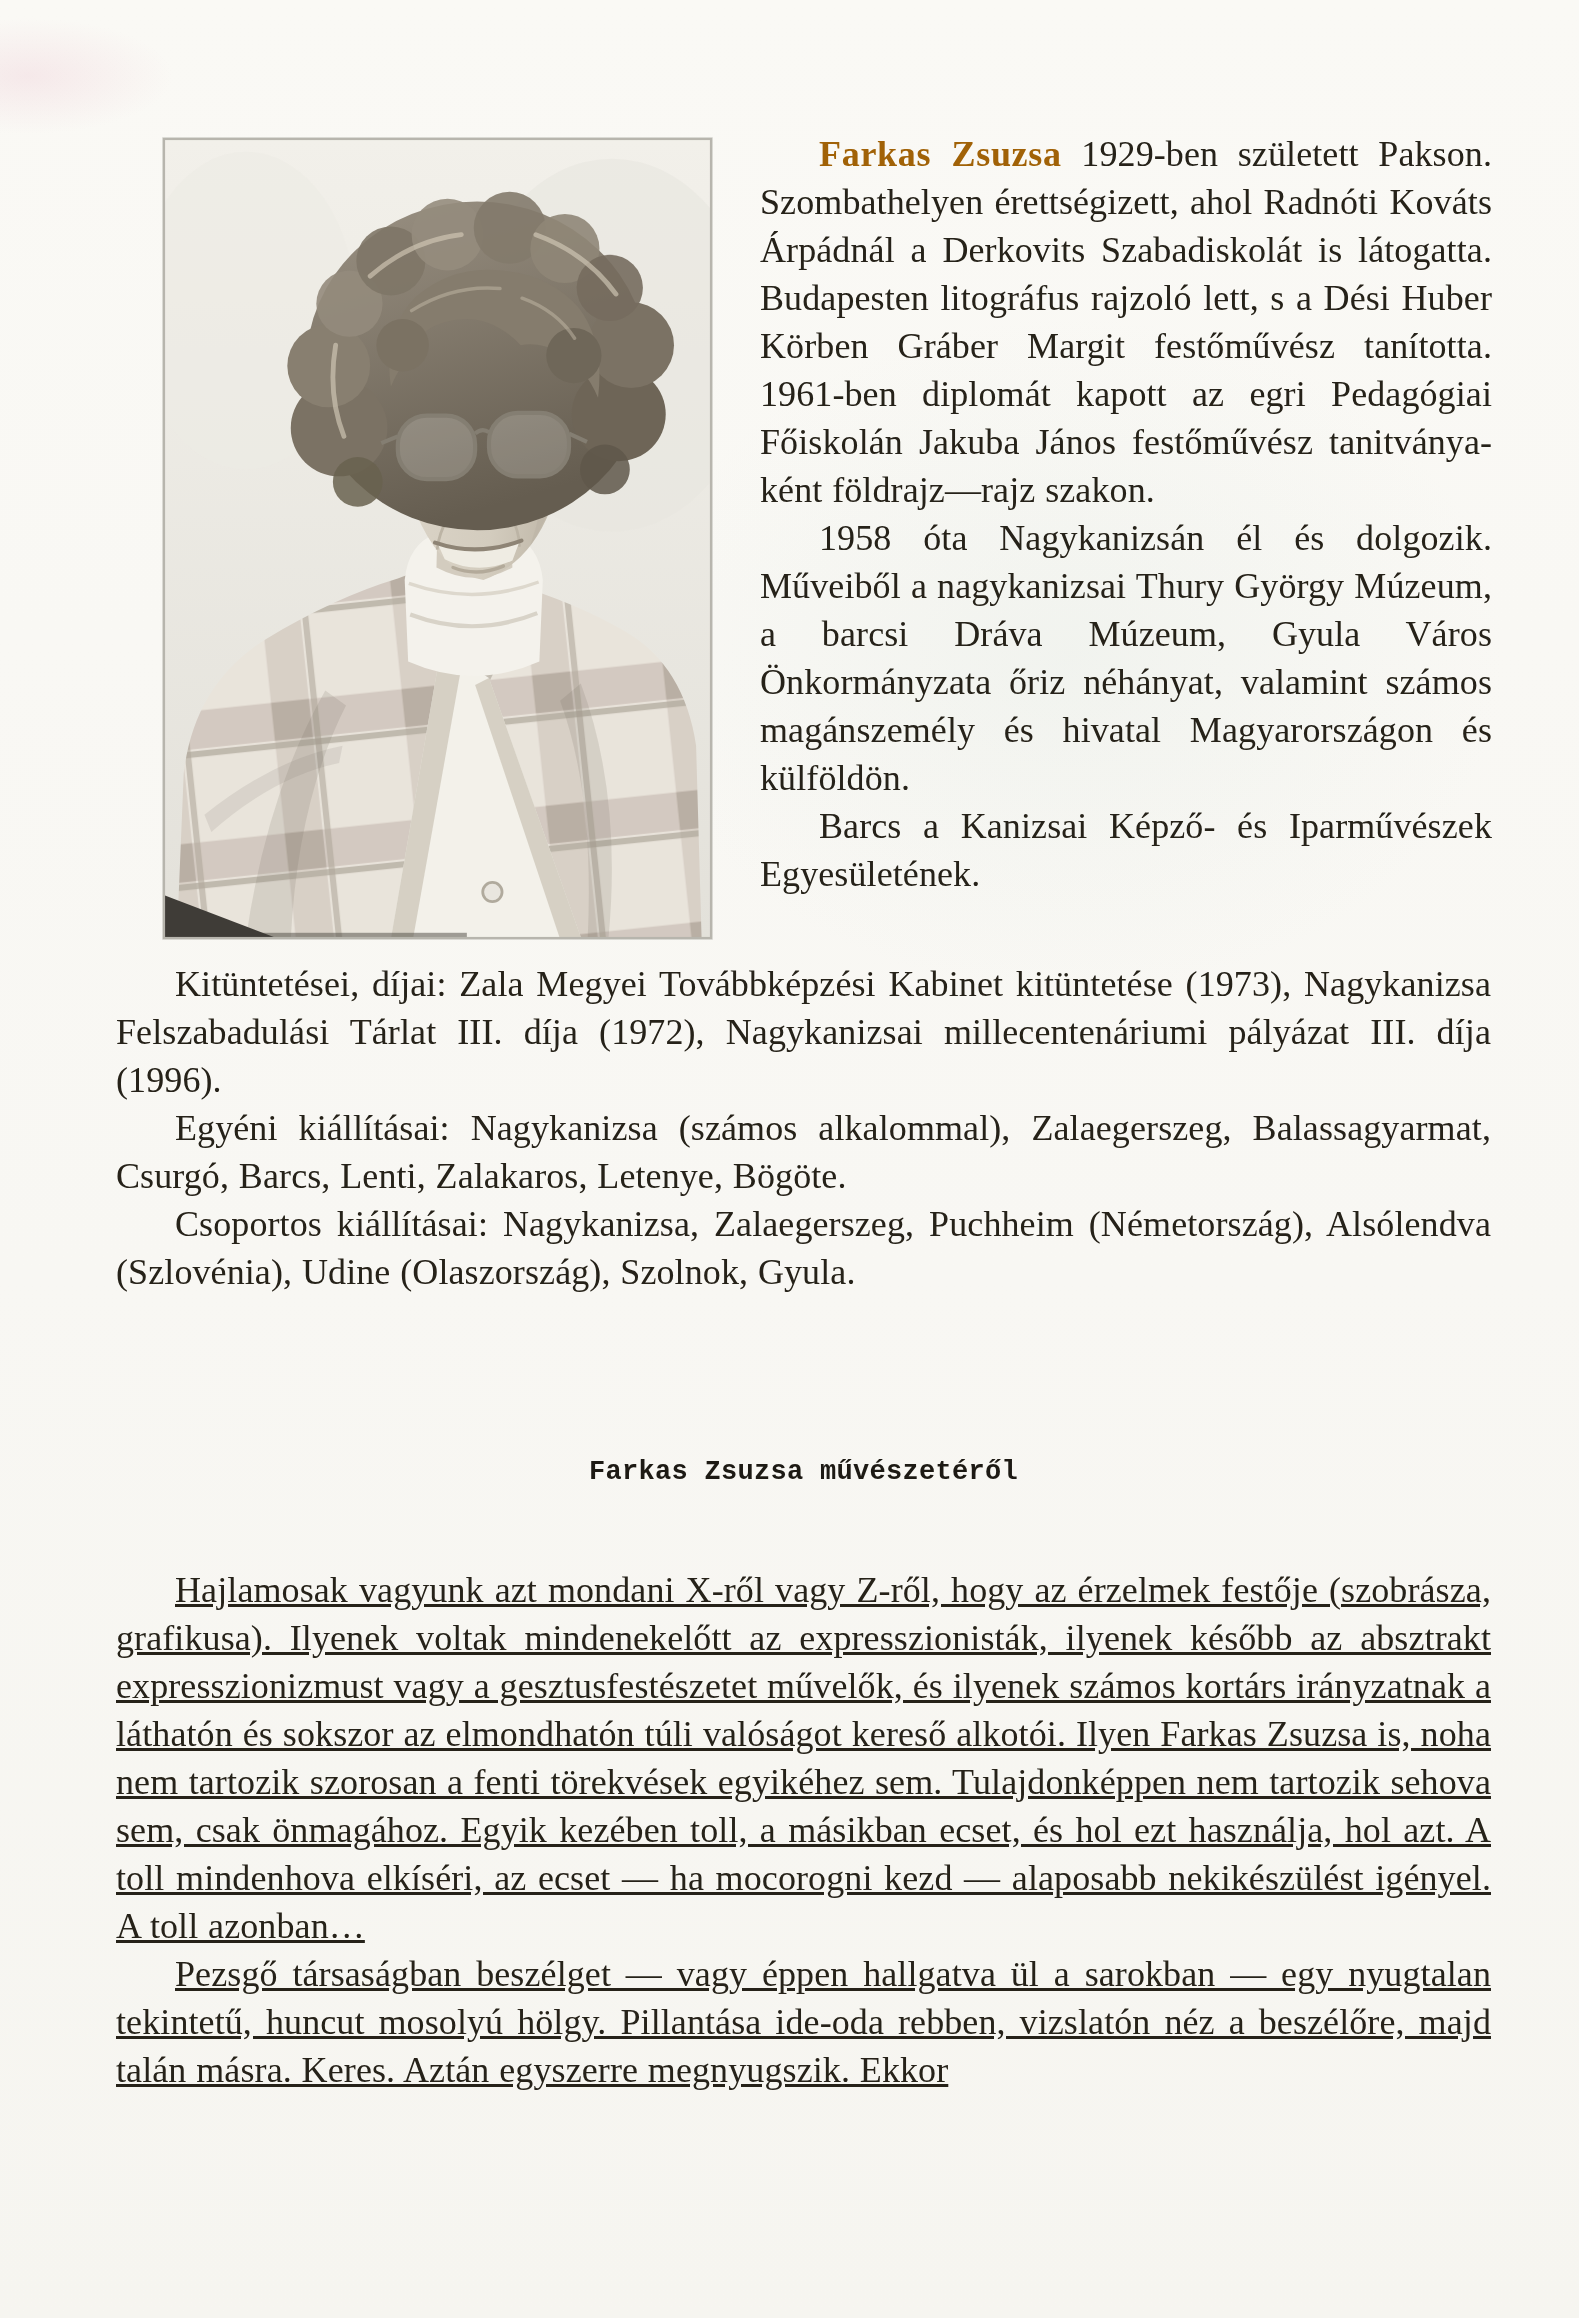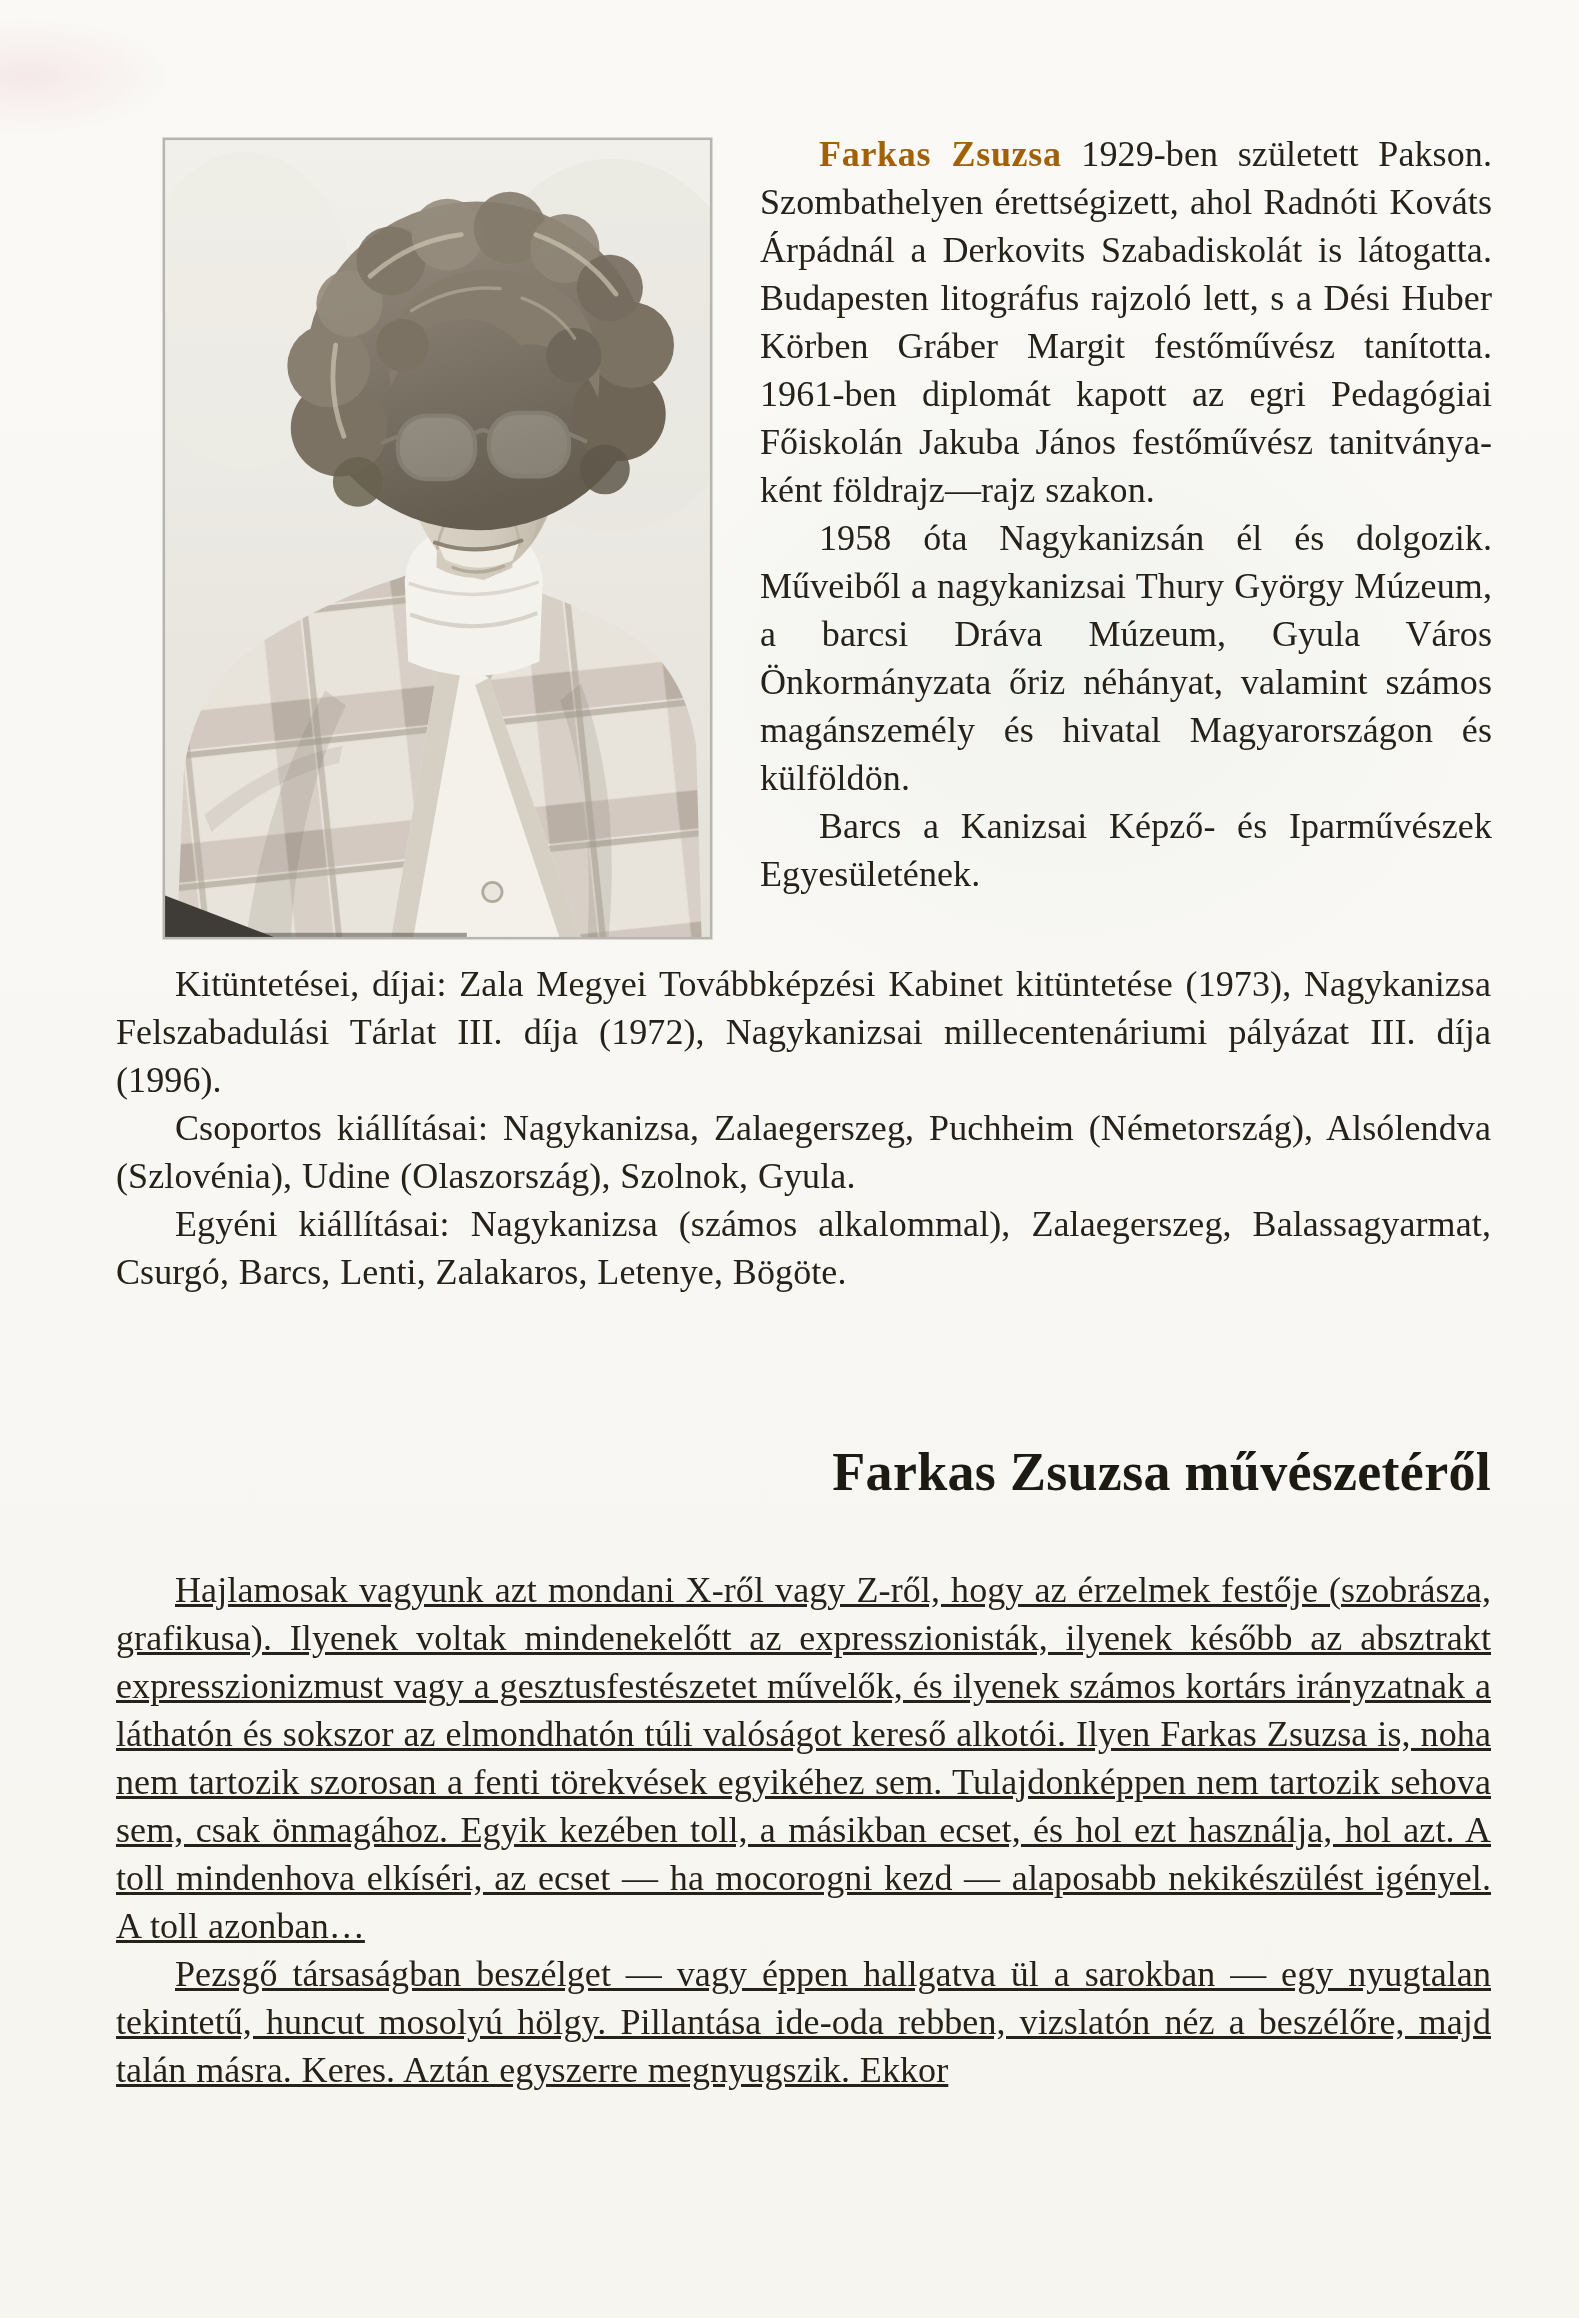--- a/index.html
+++ b/index.html
@@ -58,26 +58,27 @@
     color: #a16207;
     letter-spacing: 0.7px;
   }
   
   .details {
     margin-top: 21px;
   }
   
   .essay-title {
     margin: 149px 0 0 0;
-    font-size: 54px;
+    font-size: 27px;
     line-height: 55px;
     font-weight: 700;
-    text-align: right;
+    text-align: center;
     color: #1d1a14;
     letter-spacing: 0.3px;
+    font-family: Liberation Mono, monospace;
   }
   .essay {
     margin-top: 66px;
     text-decoration: underline;
   }
 </style>
 </head>
 <body>
 
 <div class="content">
@@ -206,22 +207,22 @@
 
     <div class="bio-column">
       <p class="para"><strong>Farkas Zsuzsa</strong><span> 1929-ben született Pakson. Szombathelyen érettségizett, ahol Radnóti Kováts Árpádnál a Derkovits Sza­badiskolát is látogatta. Budapesten litográ­fus rajzoló lett, s a Dési Huber Körben Grá­ber Margit festőművész tanította. 1961-ben diplomát kapott az egri Pedagógiai Főisko­lán Jakuba János festőművész tanitványa­ként földrajz—rajz szakon.</span></p>
       <p class="para">1958 óta Nagykanizsán él és dolgozik. Műveiből a nagykanizsai Thury György Mú­zeum, a barcsi Dráva Múzeum, Gyula Város Önkormányzata őriz néhányat, valamint szá­mos magánszemély és hivatal Magyarorszá­gon és külföldön.</p>
       <p class="para">Barcs a Kanizsai Képző- és Iparművészek Egyesületének.</p>
     </div>
   </div>
 
   <div class="details">
     <p class="para">Kitüntetései, díjai: Zala Megyei Továbbképzési Kabinet kitüntetése (1973), Nagykanizsa Felszabadulási Tárlat III. díja (1972), Nagykanizsai millecentená­riumi pályázat III. díja (1996).</p>
+    <p class="para">Egyéni kiállításai: Nagykanizsa (számos alkalommal), Zalaegerszeg, Balassa­gyarmat, Csurgó, Barcs, Lenti, Zalakaros, Letenye, Bögöte.</p>
     <p class="para">Csoportos kiállításai: Nagykanizsa, Zalaegerszeg, Puchheim (Németország), Alsólendva (Szlovénia), Udine (Olaszország), Szolnok, Gyula.</p>
-    <p class="para">Egyéni kiállításai: Nagykanizsa (számos alkalommal), Zalaegerszeg, Balassa­gyarmat, Csurgó, Barcs, Lenti, Zalakaros, Letenye, Bögöte.</p>
   </div>
 
   <h2 class="essay-title">Farkas Zsuzsa művészetéről</h2>
 
   <div class="essay">
     <p class="para">Hajlamosak vagyunk azt mondani X-ről vagy Z-ről, hogy az érzelmek festője (szobrásza, grafikusa). Ilyenek voltak mindenekelőtt az expresszionisták, ilye­nek később az absztrakt expresszionizmust vagy a gesztusfestészetet művelők, és ilyenek számos kortárs irányzatnak a láthatón és sokszor az elmondhatón túli valóságot kereső alkotói. Ilyen Farkas Zsuzsa is, noha nem tartozik szorosan a fenti törekvések egyikéhez sem. Tulajdonképpen nem tartozik sehova sem, csak önmagához. Egyik kezében toll, a másikban ecset, és hol ezt használja, hol azt. A toll mindenhova elkíséri, az ecset — ha mocorogni kezd — alaposabb nekikészü­lést igényel. A toll azonban…</p>
     <p class="para">Pezsgő társaságban beszélget — vagy éppen hallgatva ül a sarokban — egy nyugtalan tekintetű, huncut mosolyú hölgy. Pillantása ide-oda rebben, vizslatón néz a beszélőre, majd talán másra. Keres. Aztán egyszerre megnyugszik. Ekkor</p>
   </div>
 
 </div>

